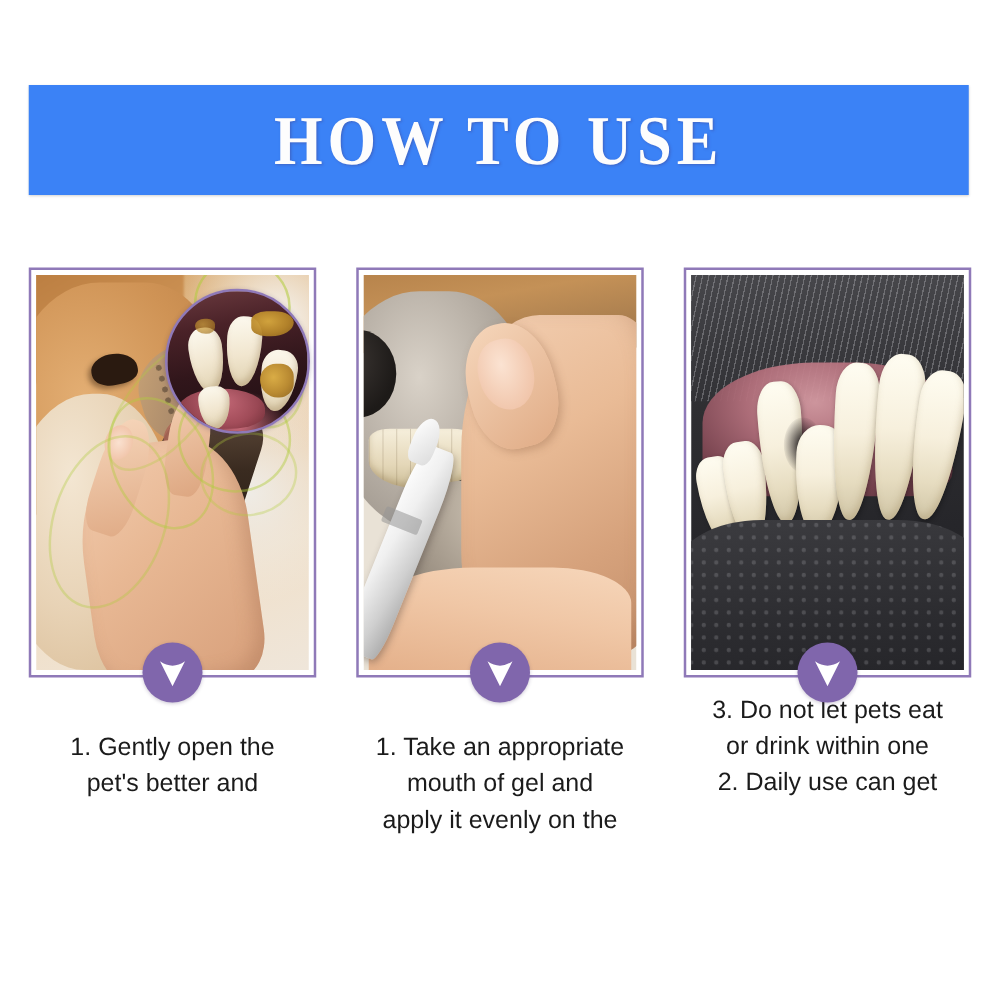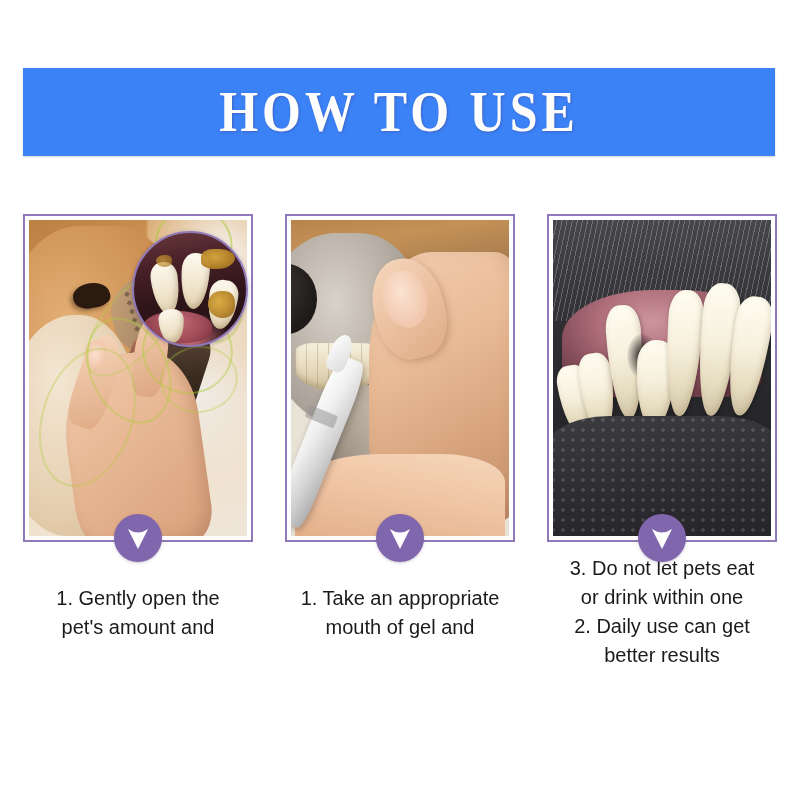--- a/index.html
+++ b/index.html
@@ -413,21 +413,21 @@
         <div class="breath b7"></div>
       </div>
       <div class="badge">
         <svg width="26" height="26" viewBox="0 0 26 26" aria-hidden="true">
           <path d="M3 4 Q13 11 23 4 L13 24 Z" fill="#ffffff"></path>
         </svg>
       </div>
     </div>
     <div class="caption">
       <span class="line">1. Gently open the</span>
-      <span class="line">pet's amount and</span>
+      <span class="line">pet's better and</span>
     </div>
   </div>
 
   <div class="step col2">
     <div class="photo-frame">
       <div class="photo p2">
         <div class="p2-top-fur"></div>
         <div class="p2-muzzle"></div>
         <div class="p2-nose"></div>
         <div class="p2-dark-mouth"></div>
@@ -444,20 +444,21 @@
       </div>
       <div class="badge">
         <svg width="26" height="26" viewBox="0 0 26 26" aria-hidden="true">
           <path d="M3 4 Q13 11 23 4 L13 24 Z" fill="#ffffff"></path>
         </svg>
       </div>
     </div>
     <div class="caption">
       <span class="line">1. Take an appropriate</span>
       <span class="line">mouth of gel and</span>
+      <span class="line">apply it evenly on the</span>
     </div>
   </div>
 
   <div class="step col3">
     <div class="photo-frame">
       <div class="photo p3">
         <div class="p3-fur"></div>
         <div class="p3-gum"></div>
         <div class="tooth t-a"></div>
         <div class="tooth t-b"></div>
@@ -472,21 +473,20 @@
       <div class="badge">
         <svg width="26" height="26" viewBox="0 0 26 26" aria-hidden="true">
           <path d="M3 4 Q13 11 23 4 L13 24 Z" fill="#ffffff"></path>
         </svg>
       </div>
     </div>
     <div class="caption">
       <span class="line">3. Do not let pets eat</span>
       <span class="line">or drink within one</span>
       <span class="line">2. Daily use can get</span>
-      <span class="line">better results</span>
     </div>
   </div>
 
 </div>
 
 <div class="inset-circle">
   <div class="ic-gum"></div>
   <div class="ic-tooth ic-t1"></div>
   <div class="ic-tooth ic-t2"></div>
   <div class="ic-tooth ic-t3"></div>

